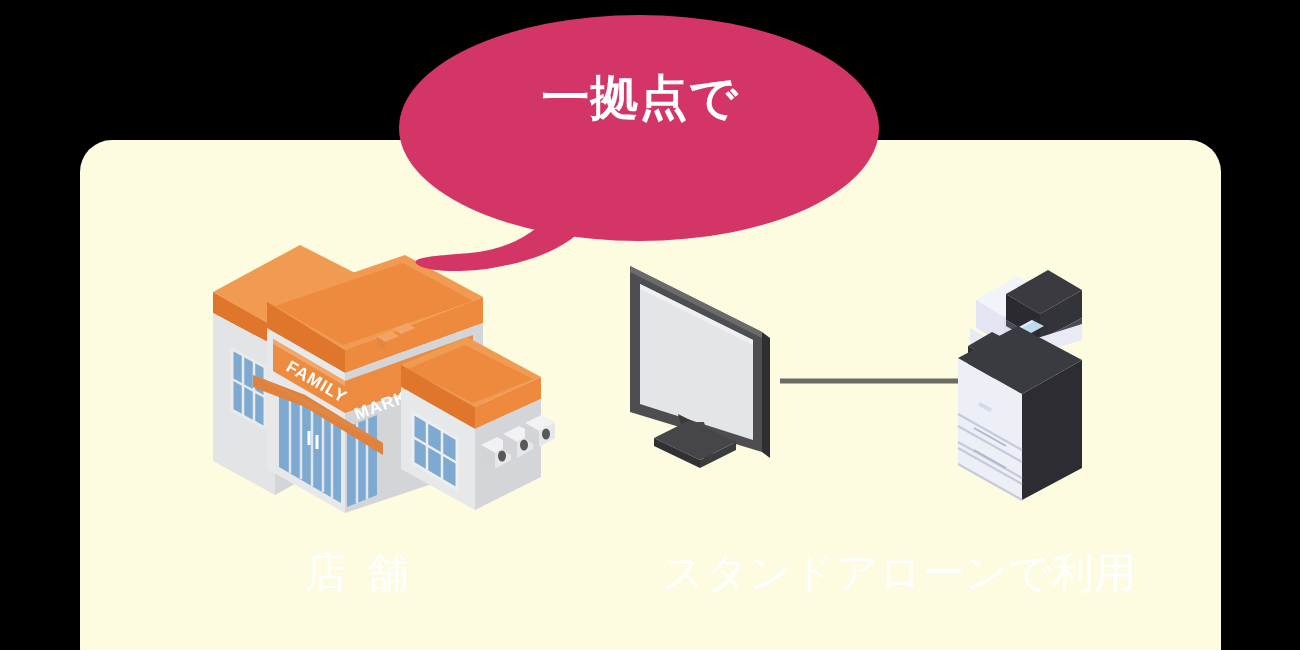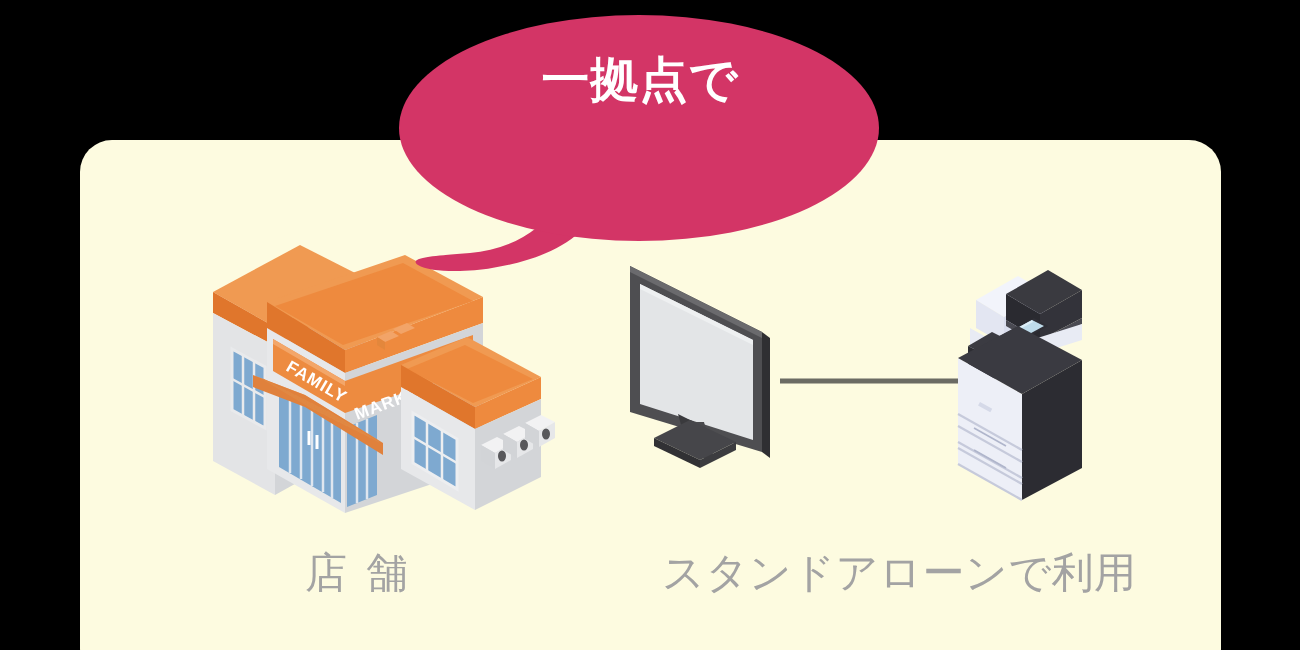--- a/index.html
+++ b/index.html
@@ -23,24 +23,24 @@
     position: absolute;
     left: 80px;
     top: 140px;
     width: 1141px;
     height: 540px;
     background: #FDFBE0;
     border-radius: 32px;
   }
   .caption {
     position: absolute;
-    color: #a3a3a3;
+    color: #ffffff;
     font-size: 42px;
     line-height: 1;
-    font-family: Liberation Serif, serif;
+    font-family: Liberation Sans, sans-serif;
     white-space: nowrap;
   }
   #caption-store {
     left: 305px;
     top: 552px;
     letter-spacing: 0.10em;
   }
   #caption-standalone {
     left: 662px;
     top: 552px;
@@ -50,21 +50,21 @@
     position: absolute;
     left: 0;
     top: 0;
     width: 1300px;
     height: 650px;
     pointer-events: none;
   }
   #bubble-text {
     position: absolute;
     left: 400px;
-    top: 50px;
+    top: 68px;
     width: 480px;
     text-align: center;
     color: #FFFFFF;
     font-size: 48px;
     font-weight: bold;
     line-height: 1.24;
     letter-spacing: 0.02em;
     font-family: "DejaVu Sans", "Liberation Sans", sans-serif;
   }
   .art {

